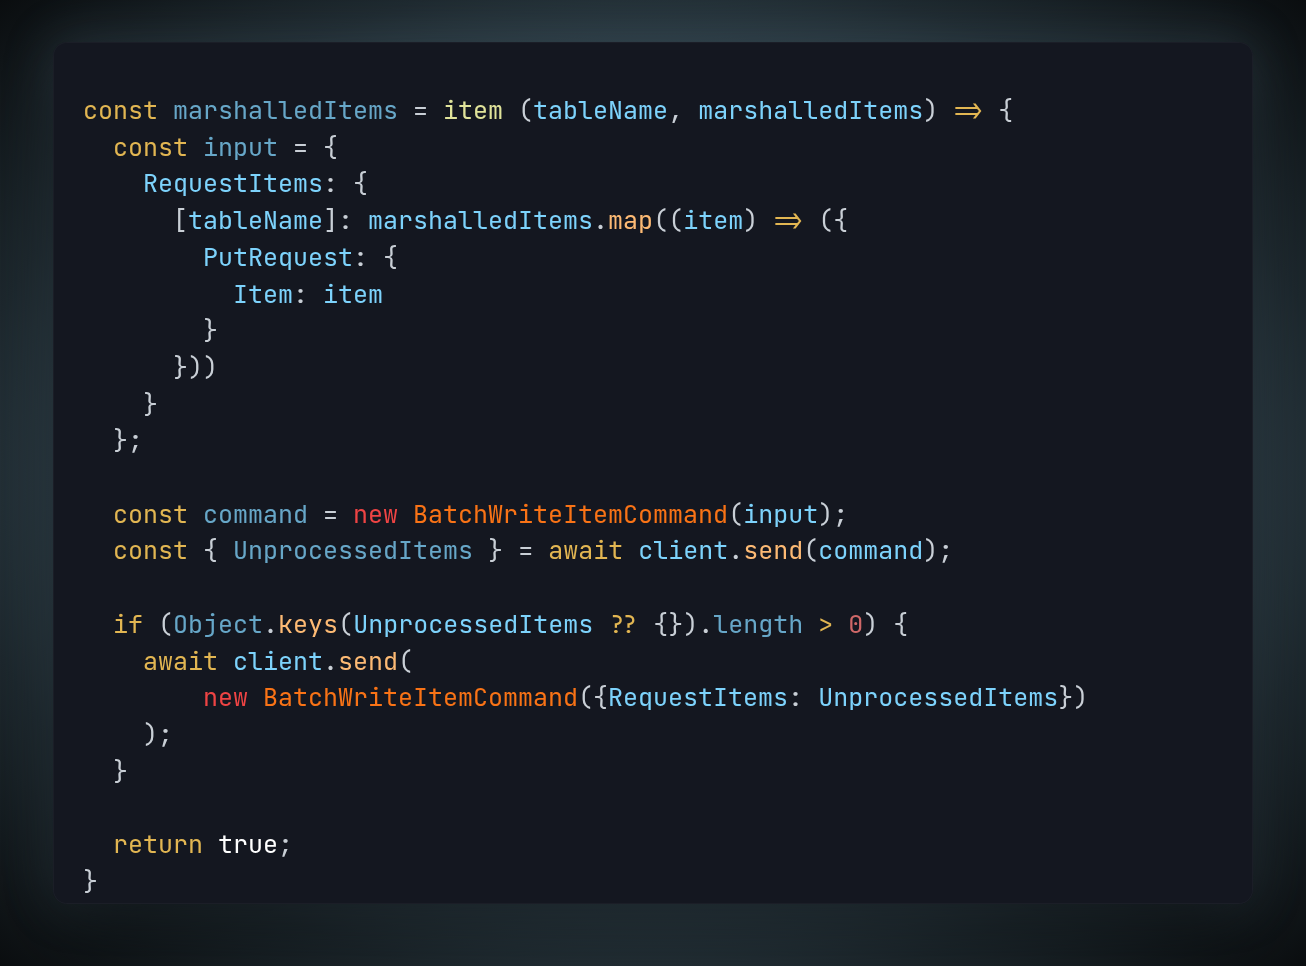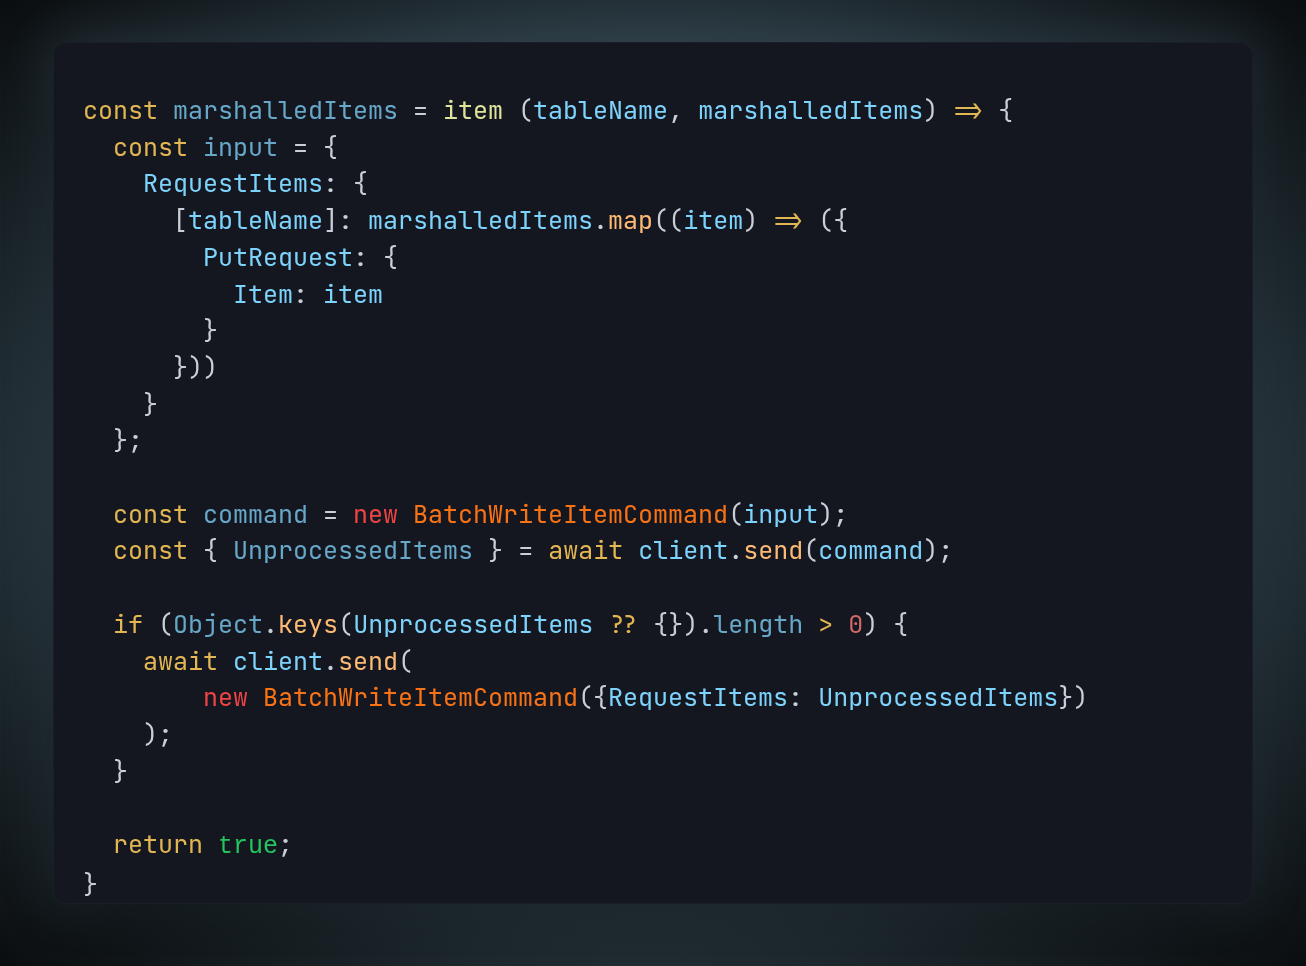--- a/index.html
+++ b/index.html
@@ -52,21 +52,21 @@
   .fnid  { color: #67a7c8; }  
   .fn    { color: #fdba74; }  
   .id2   { color: #7dd3fc; }  
   .async { color: #e0e39a; }  
   .op    { color: #c9cfd6; }  
   .opq   { color: #e2b652; }  
   .arrow { color: #e2b652; }
   .paren { color: #c9cfd6; }
   .brace { color: #c9cfd6; }
   .num   { color: #cf6868; }
-  .true  { color: #22c55e; font-family: Liberation Mono, monospace; }
+  .true  { color: #ffffff; }
   .newkw { color: #ef4444; }
   .cls   { color: #f97316; }
 </style>
 </head>
 <body>
 
 <div class="stage">
   <div class="card">
     <pre class="code"><span class="kw">const</span> <span class="fnid">marshalledItems</span><span class="op"> = </span><span class="async">item</span><span> </span><span class="paren">(</span><span class="id2">tableName</span><span class="op">, </span><span class="id2">marshalledItems</span><span class="paren">)</span><span class="arrow"> =&gt; </span><span class="brace">{</span>
   <span class="kw">const</span> <span class="fnid">input</span><span class="op"> = </span><span class="brace">{</span>

